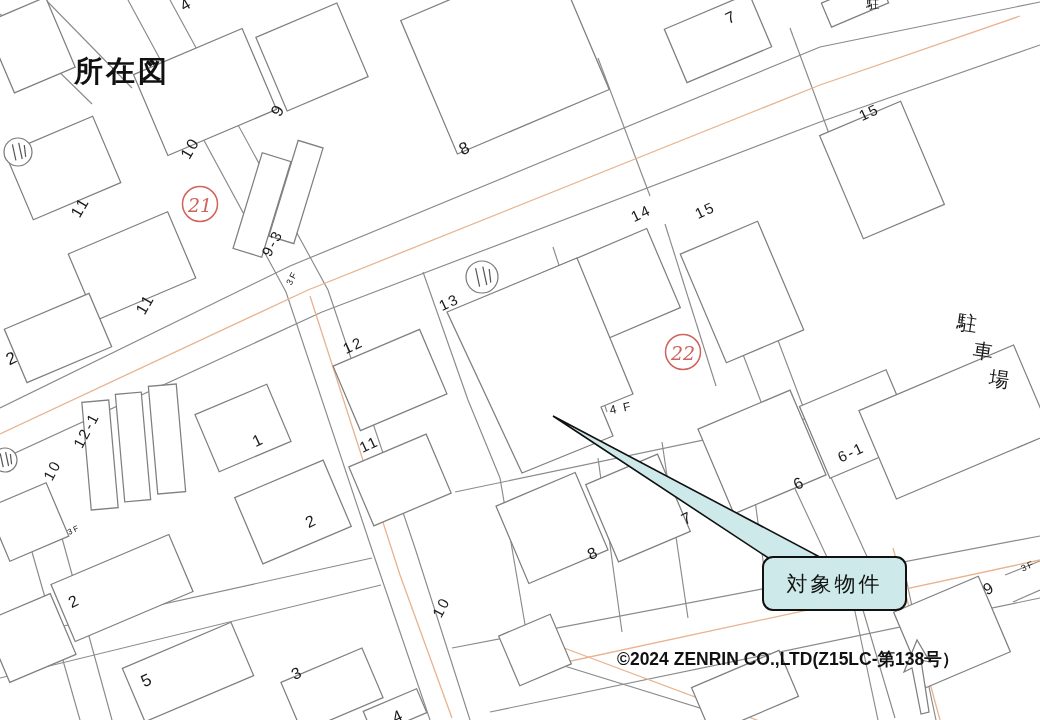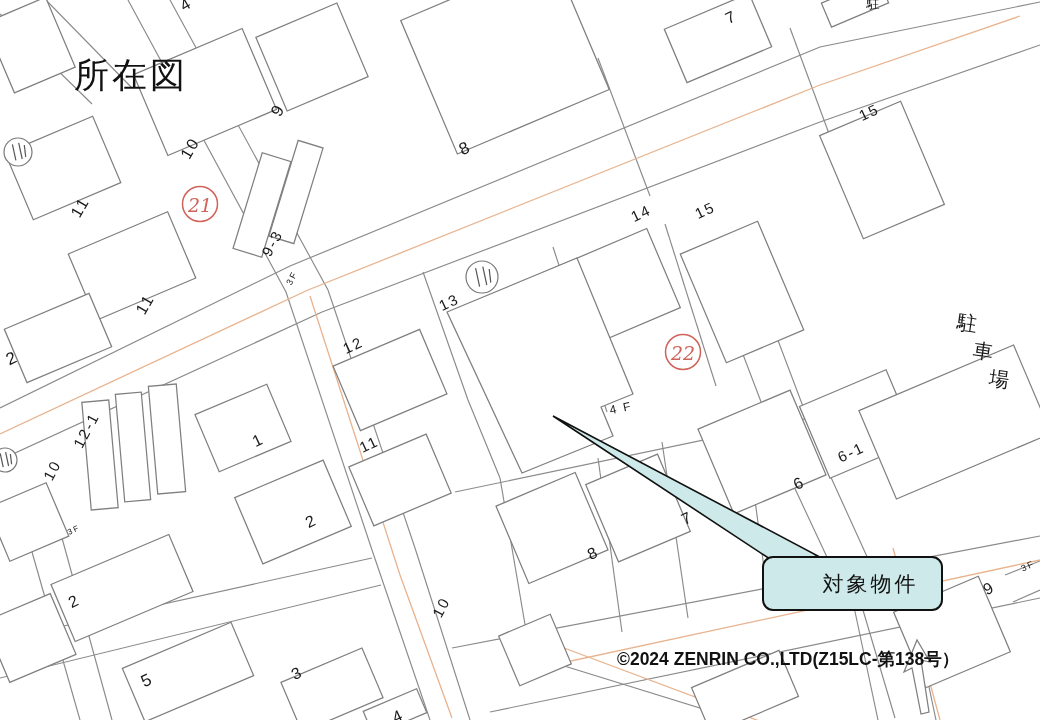--- a/index.html
+++ b/index.html
@@ -1,23 +1,23 @@
 <!DOCTYPE html>
 <html><head>
 <meta charset="utf-8">
 <style>
   html,body{margin:0;padding:0;background:#fff;}
   #stage{position:relative;width:1040px;height:720px;background:#ffffff;overflow:hidden;
          font-family:"Liberation Sans",sans-serif;}
   #map-svg{position:absolute;left:0;top:0;}
   .overlay{position:absolute;color:#111;}
-  #title{left:74px;top:52px;font-size:35px;font-weight:normal;letter-spacing:3px;}
+  #title{left:74px;top:52px;font-size:29px;font-weight:bold;letter-spacing:3px;}
   #callout-box{left:762px;top:556px;width:141px;height:51px;background:#cde9e9;
     border:2.5px solid #111;border-radius:11px;display:flex;align-items:center;
-    justify-content:center;font-size:21px;letter-spacing:3px;padding-left:36px;}
+    justify-content:center;font-size:21px;letter-spacing:3px;}
   #copyright{left:617px;top:633px;font-size:17.5px;font-weight:bold;white-space:nowrap;margin-top:14px;}
 </style>
 </head>
 <body>
 
 <div id="stage">
   <svg id="map-svg" width="1040" height="720">
     <g id="g-lines">
         <polyline points="0,408 290,266 820,47 1040,2" fill="none" stroke="#8a8a8a" stroke-width="1.15"></polyline>
         <polyline points="0,460 322,312 820,122 1040,45" fill="none" stroke="#8a8a8a" stroke-width="1.15"></polyline>

